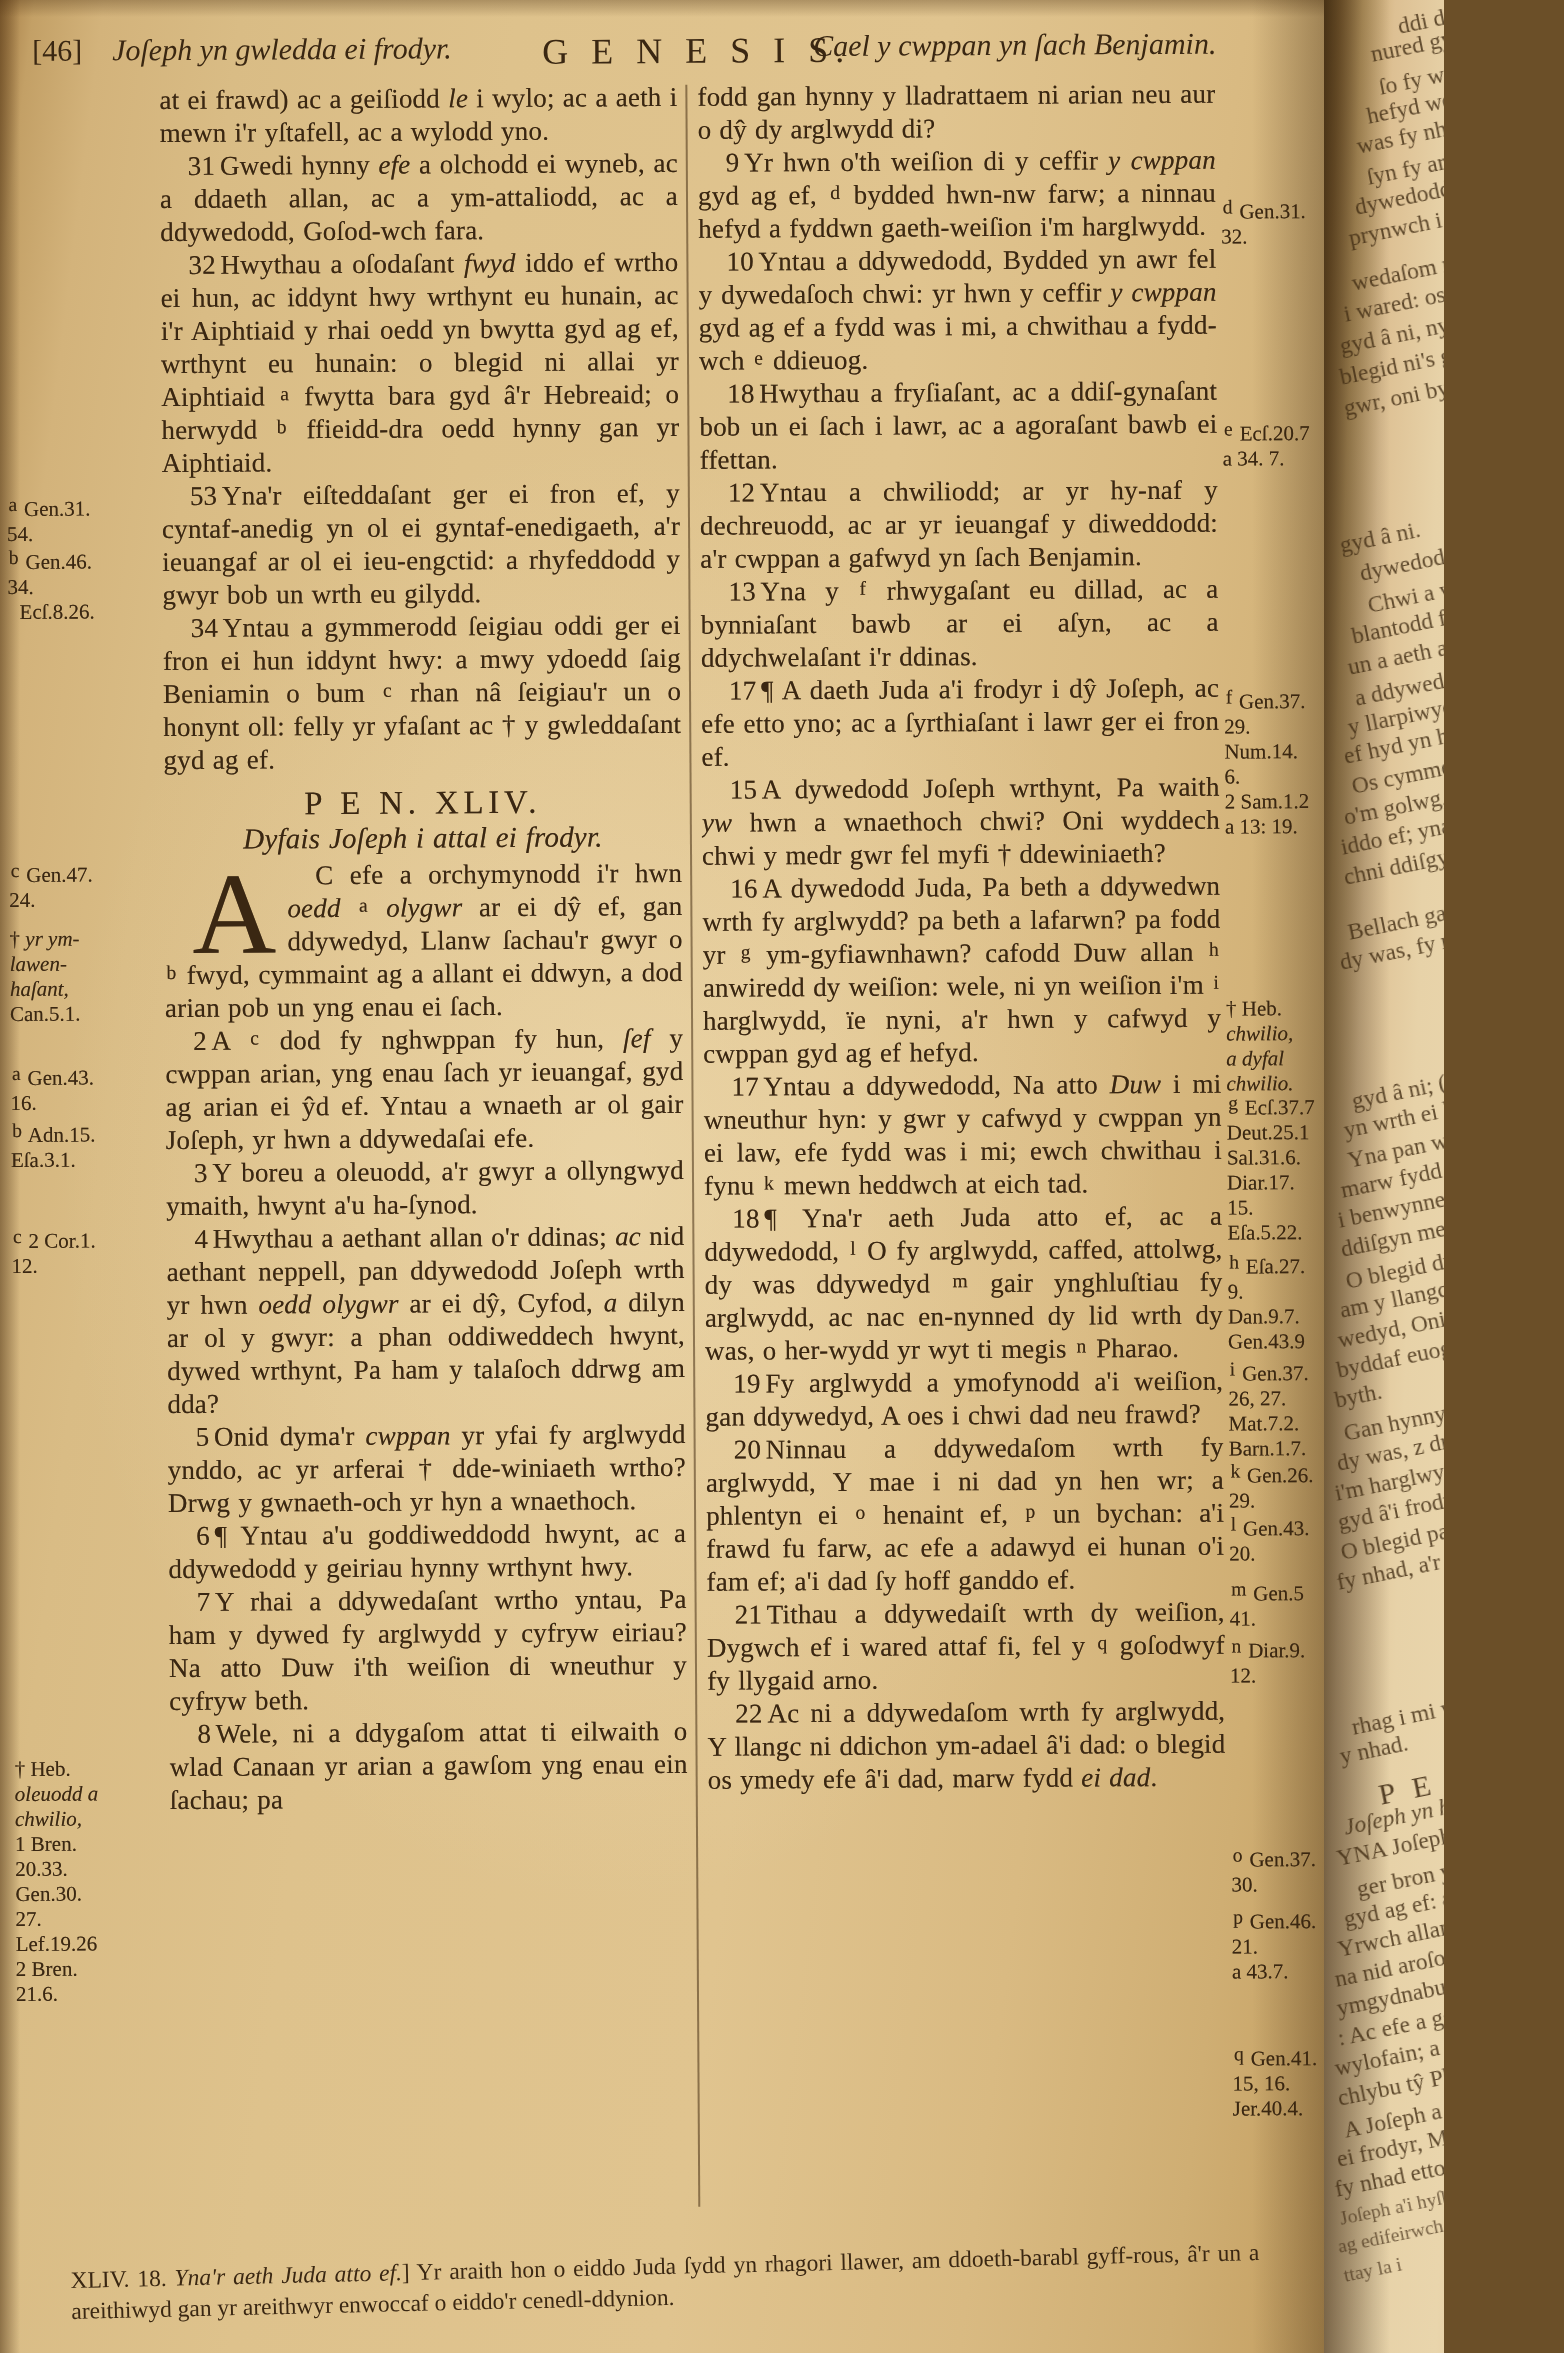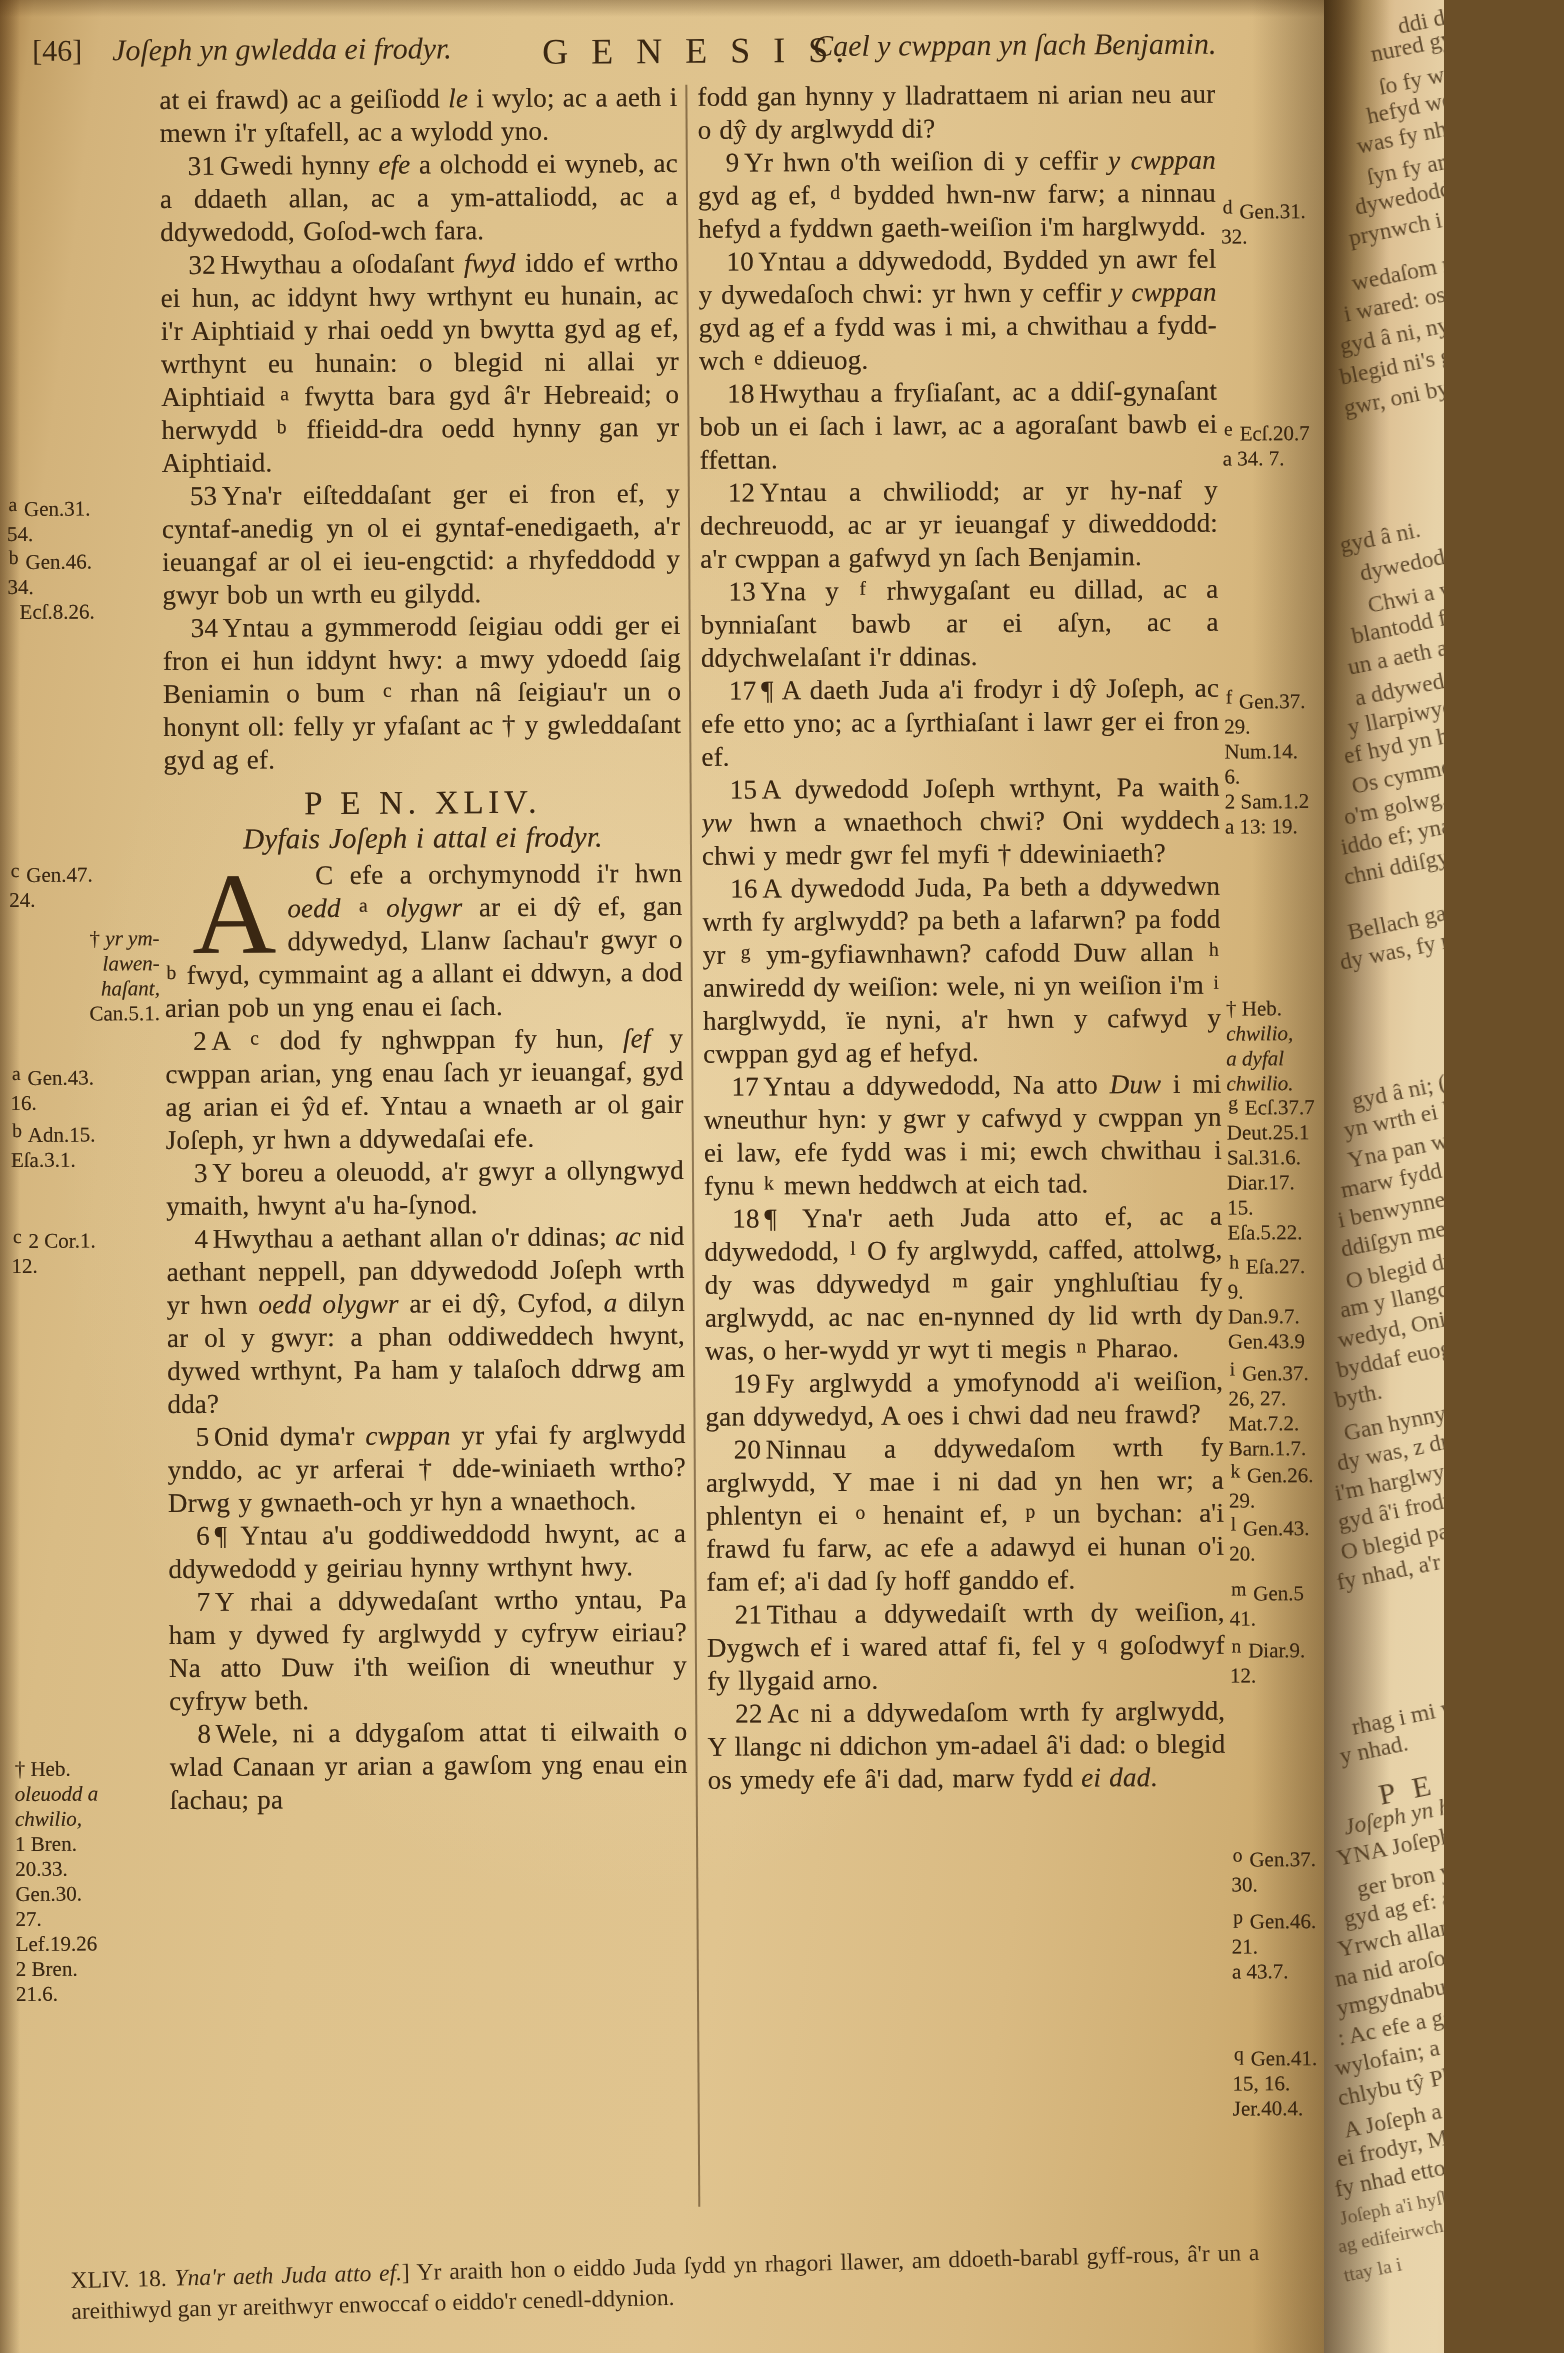--- a/index.html
+++ b/index.html
@@ -75,21 +75,21 @@
       <span class="run-left">Joſeph yn gwledda ei frodyr.</span>
       <span class="book">G E N E S I S.</span>
       <span class="run-right">Cael y cwppan yn ſach Benjamin.</span>
     </div>
 
     <div class="mnotes mnotes-left" id="mnotes-left">
         <div class="mnote" style="top: 493px;"><sup class="ref">a</sup> Gen.31.<br>54.</div>
         <div class="mnote" style="top: 546px;"><sup class="ref">b</sup> Gen.46.<br>34.</div>
         <div class="mnote" style="top: 596px; margin-left: 12px;">Ecſ.8.26.</div>
         <div class="mnote" style="top: 859px;"><sup class="ref">c</sup> Gen.47.<br>24.</div>
-        <div class="mnote" style="top: 923px; text-align: right;">† <i>yr ym-</i><br><i>lawen-</i><br><i>haſant,</i><br>Can.5.1.</div>
+        <div class="mnote" style="top: 923px;">† <i>yr ym-</i><br><i>lawen-</i><br><i>haſant,</i><br>Can.5.1.</div>
         <div class="mnote" style="top: 1062px;"><sup class="ref">a</sup> Gen.43.<br>16.</div>
         <div class="mnote" style="top: 1119px;"><sup class="ref">b</sup> Adn.15.<br>Eſa.3.1.</div>
         <div class="mnote" style="top: 1225px;"><sup class="ref">c</sup> 2 Cor.1.<br>12.</div>
         <div class="mnote" style="top: 1753px;">† Heb.<br><i>oleuodd a</i><br><i>chwilio,</i><br>1 Bren.<br>20.33.<br>Gen.30.<br>27.<br>Lef.19.26<br>2 Bren.<br>21.6.</div>
       </div>
 
     <div class="col col-left" id="col-left">
         <p class="verse cont">at ei frawd) ac a geiſiodd <i>le</i> i wylo; ac a aeth i mewn i'r yſtafell, ac a wylodd yno.</p>
         <p class="verse"><span class="vnum">31</span>Gwedi hynny <i>efe</i> a olchodd ei wyneb, ac a ddaeth allan, ac a ym-attaliodd, ac a ddywedodd, Goſod-wch fara.</p>
         <p class="verse"><span class="vnum">32</span>Hwythau a oſodaſant <i>fwyd</i> iddo ef wrtho ei hun, ac iddynt hwy wrthynt eu hunain, ac i'r Aiphtiaid y rhai oedd yn bwytta gyd ag ef, wrthynt eu hunain: o blegid ni allai yr Aiphtiaid <sup class="ref">a</sup> fwytta bara gyd â'r Hebreaid; o herwydd <sup class="ref">b</sup> ffieidd-dra oedd hynny gan yr Aiphtiaid.</p>

